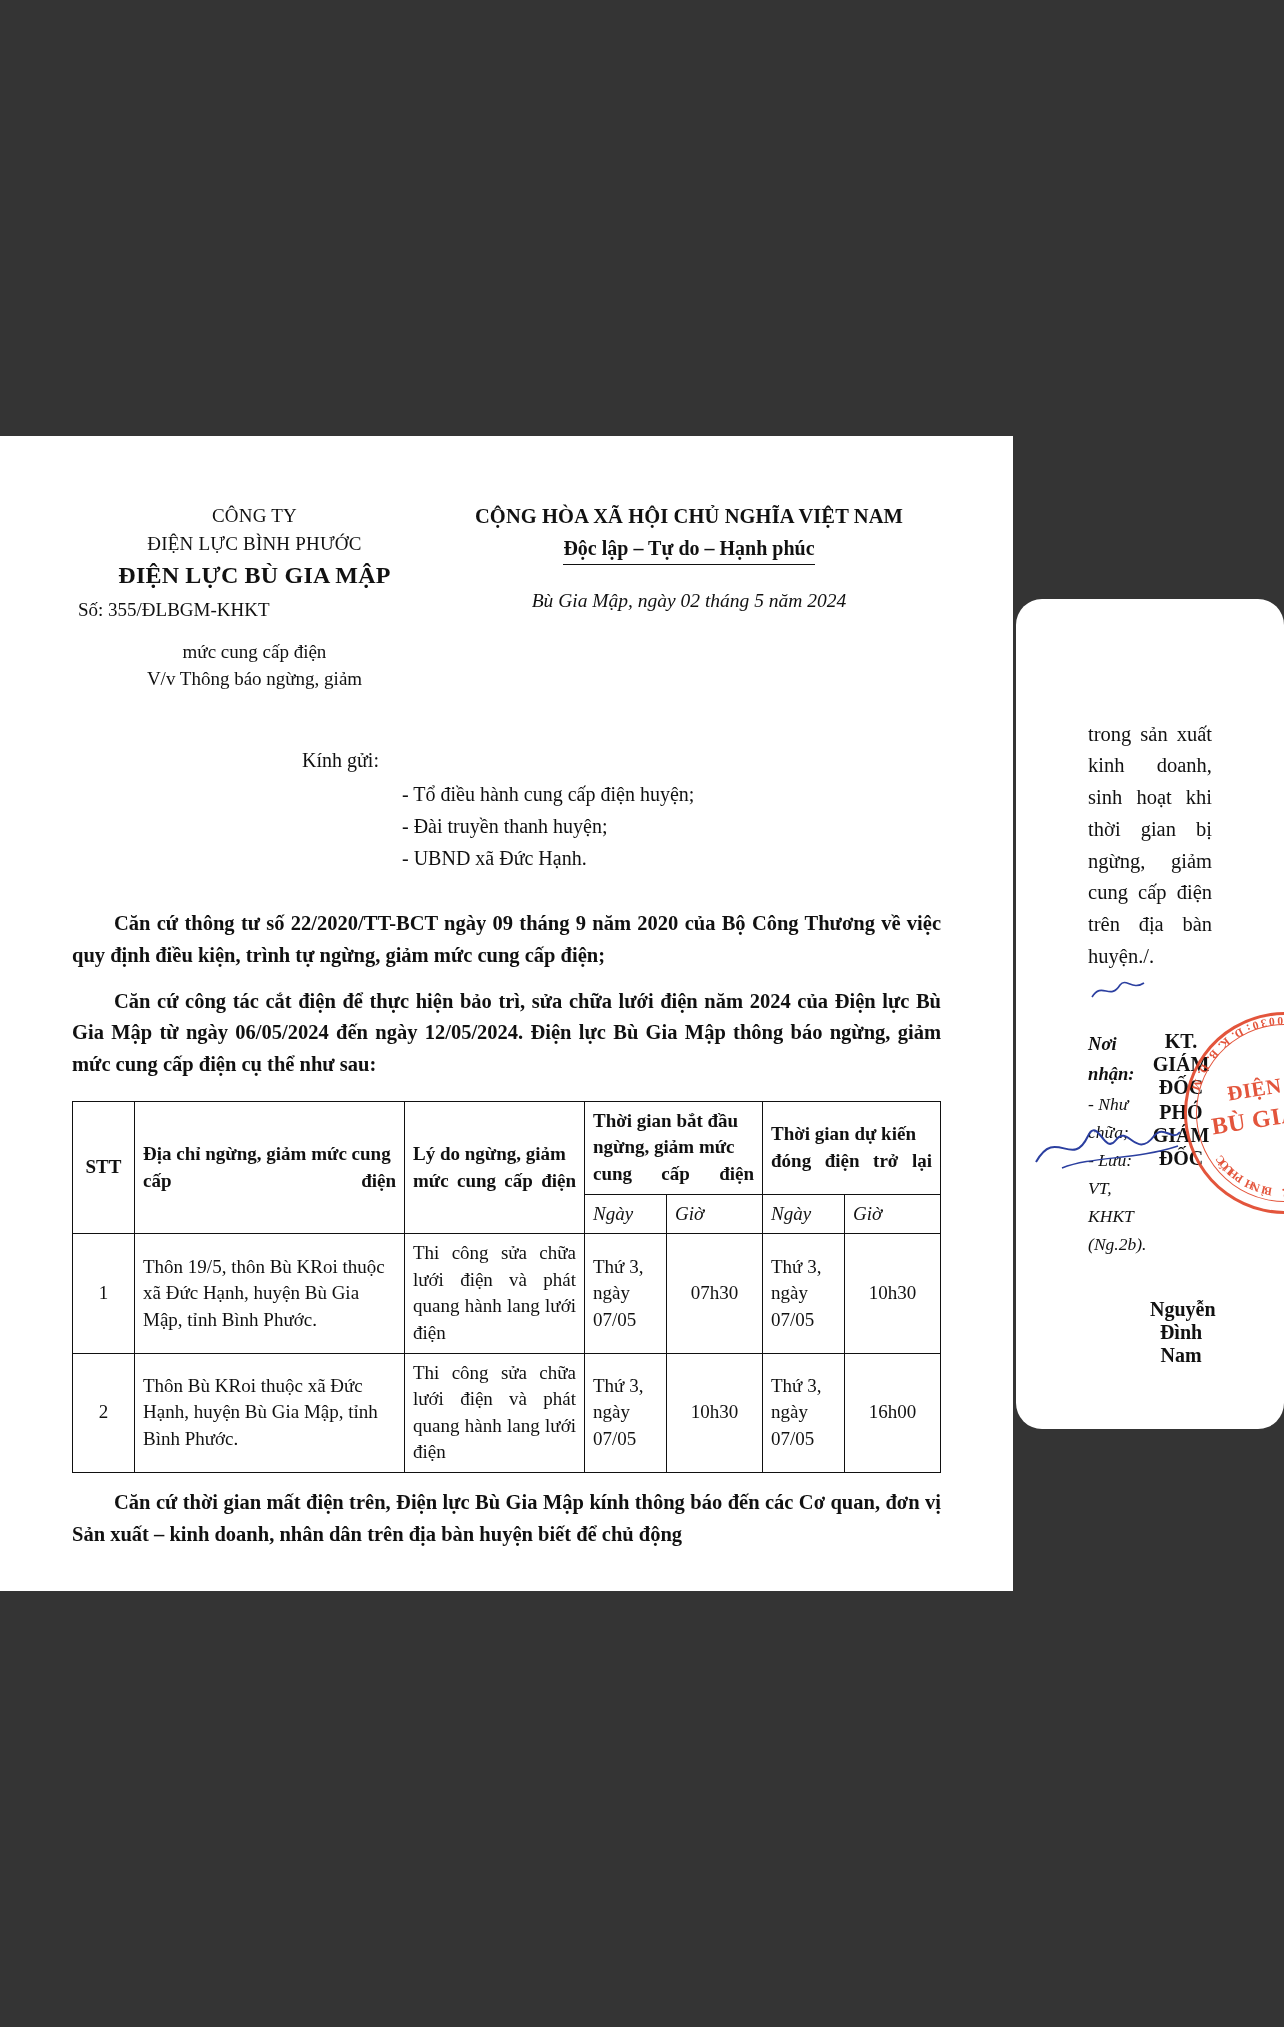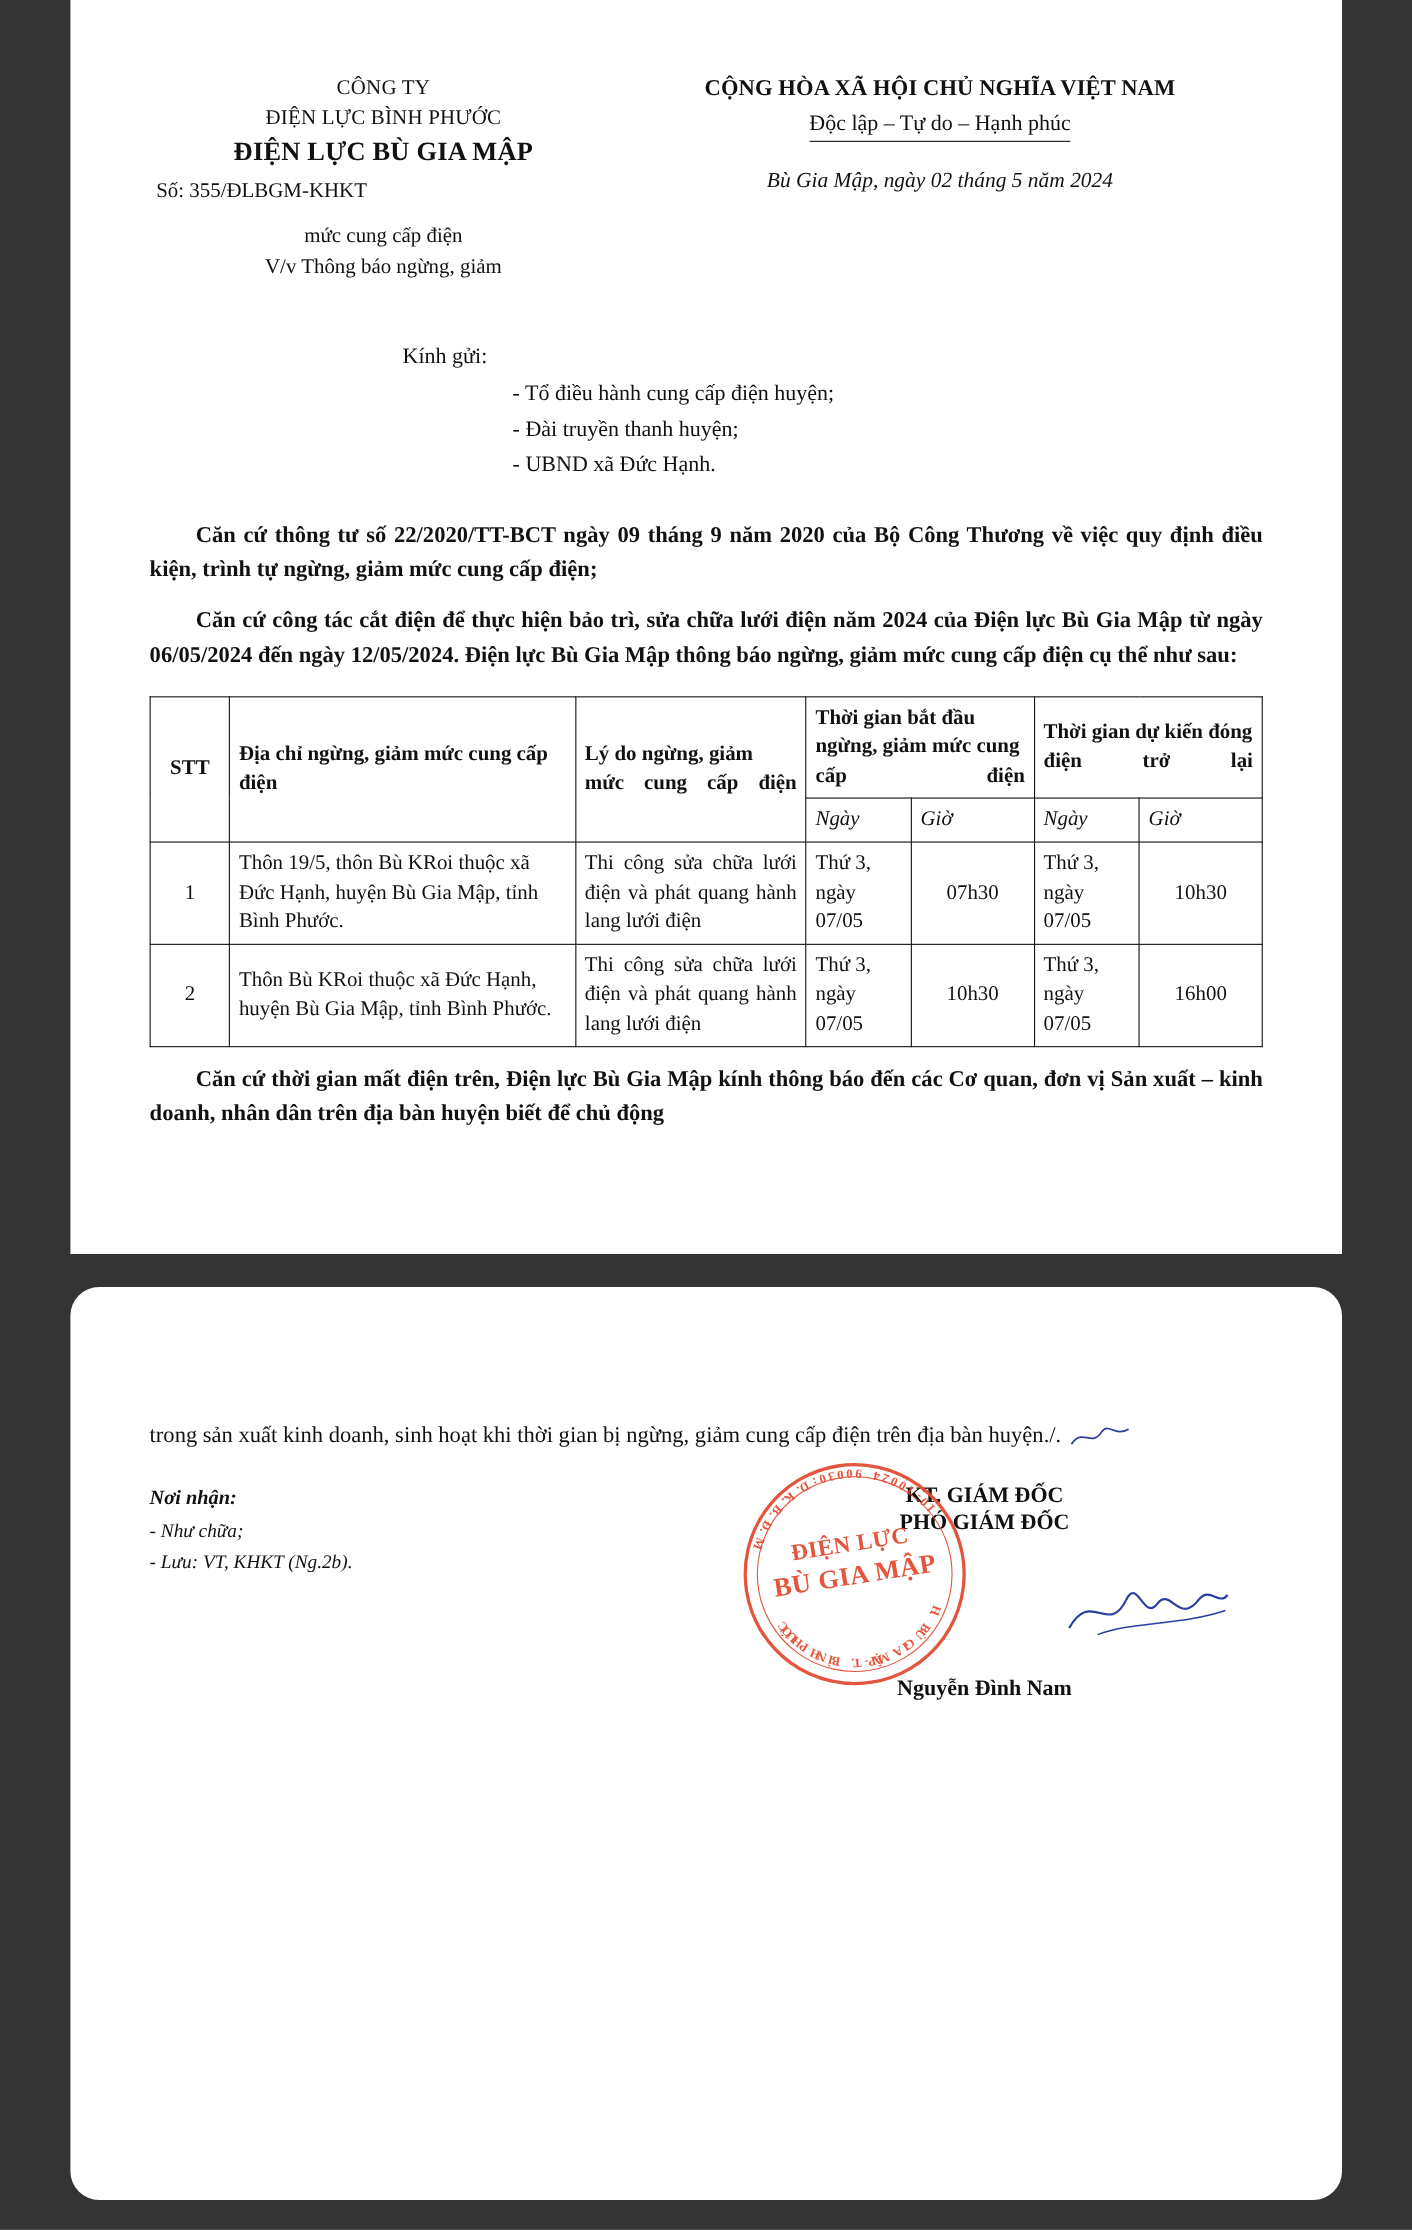--- a/index.html
+++ b/index.html
@@ -11,21 +11,21 @@
     width: 1284px;
     min-height: 2027px;
     font-family: "Liberation Serif", serif;
     color: #111;
   }
   .viewer {
     width: 1284px;
     min-height: 2027px;
     background: #343434;
     display: flex;
-    flex-direction: column;
+    flex-direction: row;
     align-items: center;
   }
   .page {
     background: #ffffff;
     width: 1156px;
     box-sizing: border-box;
     position: relative;
   }
   .page-1 {
     min-height: 1140px;
@@ -65,21 +65,21 @@
   }
   .company-name { font-size: 19px; letter-spacing: .2px; }
   .unit-name { font-size: 24px; font-weight: bold; letter-spacing: .2px; }
   .doc-number {
     font-size: 19px;
     text-align: left;
     margin-left: 6px;
     margin-top: 4px;
   }
   .national-title { font-size: 20.5px; font-weight: bold; letter-spacing: .1px; }
-  .motto { font-size: 20px; font-weight: normal; margin-top: 2px; }
+  .motto { font-size: 20px; font-weight: bold; margin-top: 2px; }
   .place-date {
     font-style: italic;
     font-size: 19.5px;
     margin-top: 22px;
   }
   .subject {
     margin-top: 14px;
     width: 42%;
     text-align: center;
     font-size: 19px;

